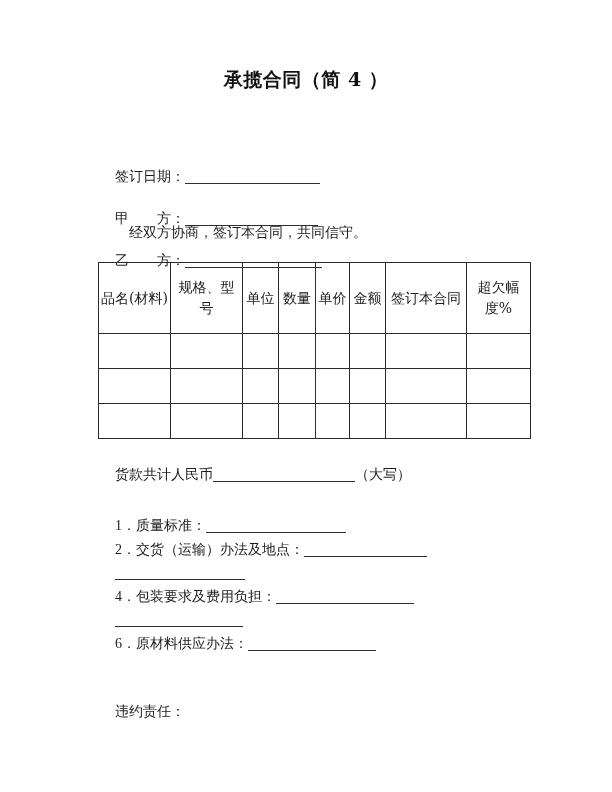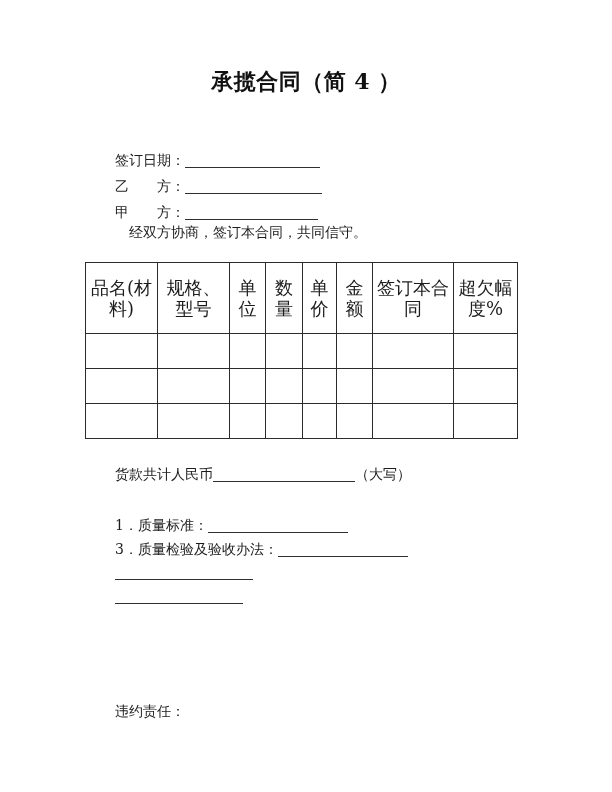--- a/index.html
+++ b/index.html
@@ -17,55 +17,56 @@
     font-size: 14px;
     overflow: hidden;
   }
   .title {
     position: absolute;
     top: 67px;
     left: 0;
     width: 612px;
     margin: 0;
     text-align: center;
-    font-size: 22px;
+    font-size: 19px;
     font-weight: bold;
     letter-spacing: 0.5px;
     color: #111111;
   }
   .sign-block {
     position: absolute;
     top: 147px;
     left: 115px;
   }
   .sign-row {
     height: 26px;
     line-height: 26px;
     white-space: nowrap;
+    margin-top: 16px;
   }
   .statement {
     position: absolute;
     top: 222px;
     left: 129px;
     line-height: 20px;
   }
   .u {
     display: inline-block;
     border-bottom: 1.5px solid #2f2f2f;
     height: 14px;
     vertical-align: -3px;
   }
   .goods-table {
     position: absolute;
     top: 262px;
-    left: 85px;
+    left: 98px;
     width: 432px;
     border-collapse: collapse;
     table-layout: fixed;
-    font-size: 18px;
+    font-size: 14px;
     padding-left: 47px;
   }
   .goods-table th,
   .goods-table td {
     border: 1.5px solid #2b2b2b;
     padding: 0 2px;
     text-align: center;
     vertical-align: middle;
     font-weight: normal;
   }
@@ -87,20 +88,21 @@
   }
   .terms-block {
     position: absolute;
     top: 514px;
     left: 115px;
   }
   .term-row {
     height: 23.5px;
     line-height: 23.5px;
     white-space: nowrap;
+    font-family: Liberation Serif, serif;
   }
   .breach-line {
     position: absolute;
     top: 702px;
     left: 115px;
     line-height: 20px;
     font-family: Liberation Serif, serif;
   }
 </style>
 </head>
@@ -108,24 +110,24 @@
 
 <div class="page">
 
   <h1 class="title">承揽合同（简 4 ）</h1>
 
   <div class="sign-block">
     <div class="sign-row">
       <span>签订日期：</span><span class="u" style="width:135px"></span>
     </div>
     <div class="sign-row">
+      <span>甲　　方：</span><span class="u" style="width:133px"></span>
+    </div>
+    <div class="sign-row">
       <span>乙　　方：</span><span class="u" style="width:137px"></span>
-    </div>
-    <div class="sign-row">
-      <span>甲　　方：</span><span class="u" style="width:133px"></span>
     </div>
   </div>
 
   <div class="statement">经双方协商，签订本合同，共同信守。</div>
 
   <table class="goods-table">
     <colgroup>
       <col style="width:72px">
         <col style="width:72px">
         <col style="width:36px">
@@ -184,25 +186,31 @@
 
   <div class="total-line">
     <span>货款共计人民币</span><span class="u" style="width:142px"></span><span>（大写）</span>
   </div>
 
   <div class="terms-block">
     <div class="term-row">
       <span>1．质量标准：</span><span class="u" style="width:140px"></span>
     </div>
     <div class="term-row">
-      <span>3．质量检验及验收办法：</span><span class="u" style="width:130px"></span>
-    </div>
-    <div class="term-row">
-      <span class="u" style="width:138px"></span>
+      <span>2．交货（运输）办法及地点：</span><span class="u" style="width:123px"></span>
+    </div>
+    <div class="term-row">
+      <span class="u" style="width:130px"></span>
+    </div>
+    <div class="term-row">
+      <span>4．包装要求及费用负担：</span><span class="u" style="width:138px"></span>
     </div>
     <div class="term-row">
       <span class="u" style="width:128px"></span>
     </div>
+    <div class="term-row">
+      <span>6．原材料供应办法：</span><span class="u" style="width:128px"></span>
+    </div>
   </div>
 
   <div class="breach-line">违约责任：</div>
 
 </div>
 
 </body></html>

